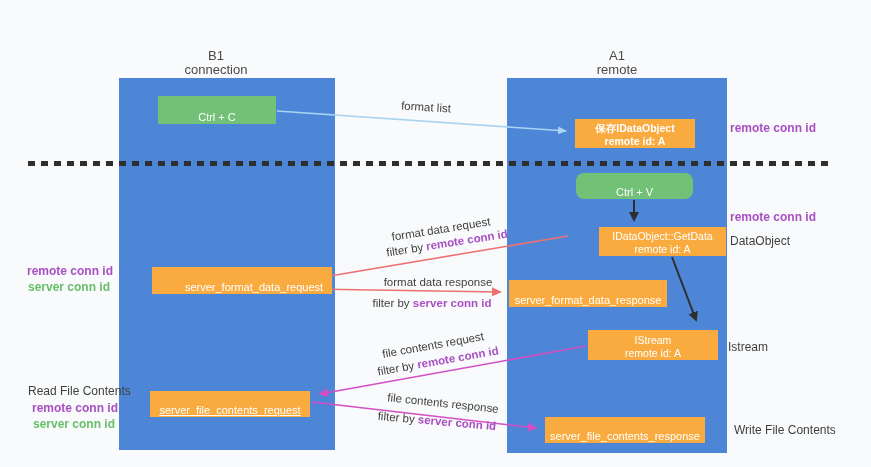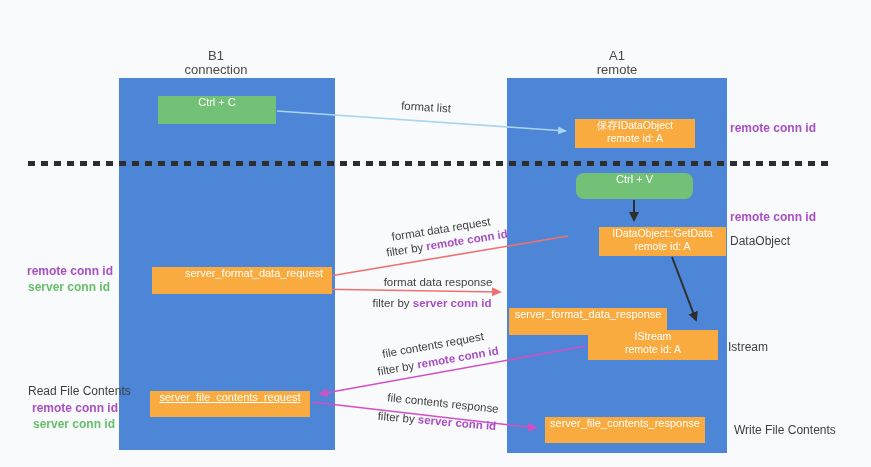--- a/index.html
+++ b/index.html
@@ -12,21 +12,21 @@
   .lane { position:absolute; background:#4d86d6; }
   .lane-header {
     position:absolute; text-align:center; font-size:13px; line-height:14px; color:#4a4a4a;
   }
   .title {
     position:absolute; left:331px; top:6px; width:200px; text-align:center;
     font-size:15px; line-height:19px; color:#3a3a3a;
   }
   .box {
     position:absolute; display:flex; flex-direction:column;
-    align-items:center; justify-content:flex-start;
+    align-items:center; justify-content:flex-end;
     color:#ffffff; font-size:11px; line-height:13px; text-align:center;
     white-space:nowrap;
   }
   .box.small { font-size:10.5px; }
   .green-box  { background:#73c077; }
   .orange-box { background:#f9ab40; }
   .dashed-divider {
     position:absolute; left:28px; top:161px; width:804px; height:5px;
     background:repeating-linear-gradient(90deg,#2e2e2e 0 7px, transparent 7px 13px);
   }
@@ -80,39 +80,39 @@
     <line x1="310" y1="289" x2="500" y2="292" stroke="#ed7171" stroke-width="1.6" marker-end="url(#mRed)"></line>
     <line x1="672" y1="257" x2="696" y2="320" stroke="#2e2e2e" stroke-width="2" marker-end="url(#mBlack)"></line>
     <line x1="586" y1="346" x2="320" y2="394" stroke="#d24fc6" stroke-width="1.6" marker-end="url(#mMag)"></line>
     <line x1="312" y1="402" x2="536" y2="428" stroke="#d24fc6" stroke-width="1.6" marker-end="url(#mMag)"></line>
   </svg>
 
   <div class="box green-box" style="left:158px; top:96px; width:118px; height:28px;">
     <span>Ctrl + C</span>
   </div>
 
-  <div class="box orange-box small" style="left:575px; top:119px; width:120px; height:29px;">
+  <div class="box orange-box small" style="left:575px; top:119px; width:120px; height:29px;font-weight:bold;">
     <span>保存IDataObject</span>
     <span>remote id: A</span>
   </div>
 
   <div class="box green-box" style="left:576px; top:173px; width:117px; height:26px;border-radius:8px;">
     <span>Ctrl + V</span>
   </div>
 
   <div class="box orange-box small" style="left:571px; top:227px; width:127px; height:29px;margin-left:28px;">
     <span>IDataObject::GetData</span>
     <span>remote id: A</span>
   </div>
 
   <div class="box orange-box" style="left:152px; top:267px; width:156px; height:27px;padding-left:24px;">
     <span>server_format_data_request</span>
   </div>
 
-  <div class="box orange-box" style="left:509px; top:280px; width:158px; height:27px;margin-top:28px;">
+  <div class="box orange-box" style="left:509px; top:280px; width:158px; height:27px;">
     <span>server_format_data_response</span>
   </div>
 
   <div class="box orange-box small" style="left:588px; top:330px; width:130px; height:30px;">
     <span>IStream</span>
     <span>remote id: A</span>
   </div>
 
   <div class="box orange-box" style="left:150px; top:391px; width:160px; height:26px;text-decoration:underline;">
     <span>server_file_contents_request</span>

